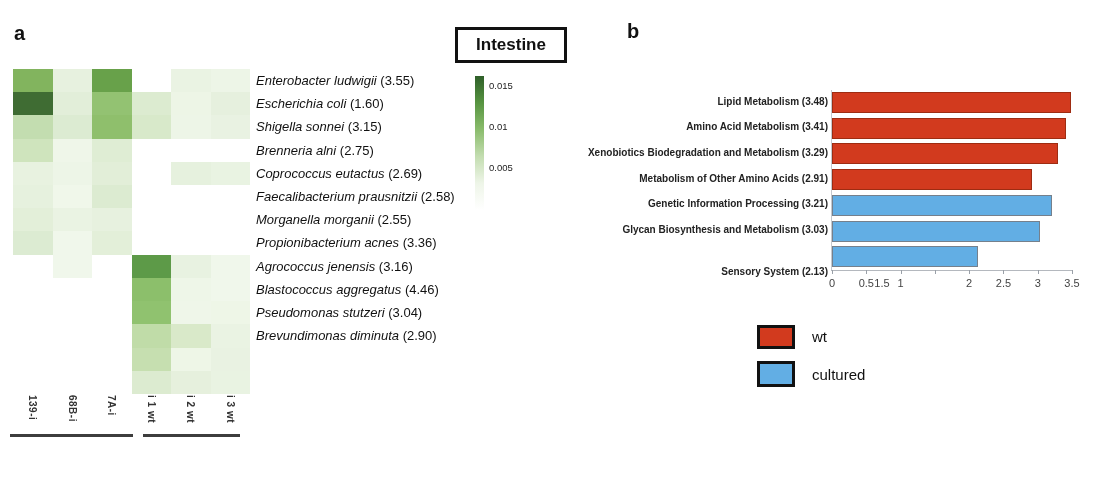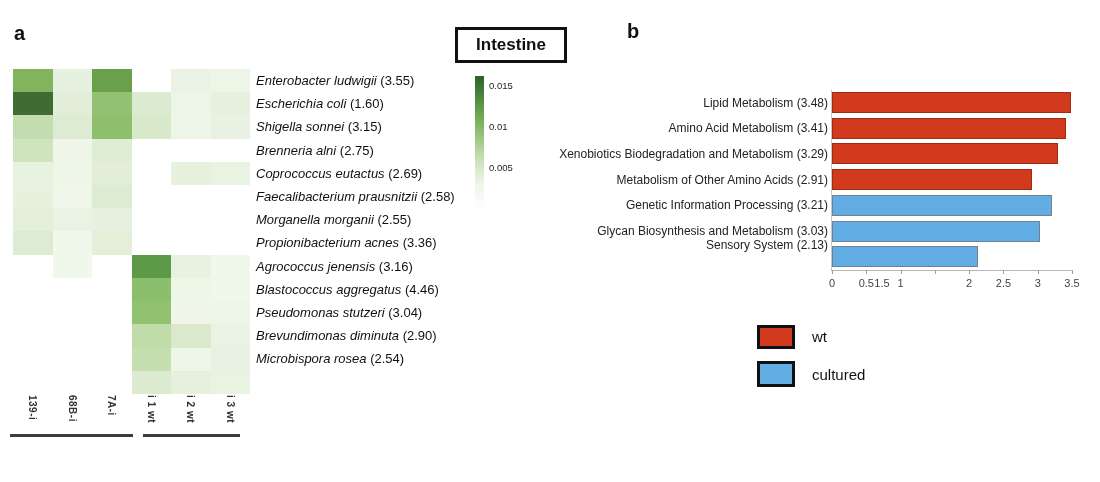--- a/index.html
+++ b/index.html
@@ -44,22 +44,23 @@
     left: 455px; top: 27px; width: 112px; height: 36px;
     border: 3px solid #111; background: #fff;
     display: flex; align-items: center; justify-content: center;
     font-size: 17px; font-weight: bold; color: #111;
   }
   #colorbar { left: 475px; top: 76px; width: 9px; height: 134px; }
   .cbar-tick { left: 489px; font-size: 9.5px; color: #222; }
 
   
   .bar-label {
-    right: 272px; font-size: 12px; color: #222; white-space: nowrap;
+    right: 272px; font-size: 10px; color: #222; white-space: nowrap;
     text-align: right;
+    font-weight: bold;
   }
   .hbar { left: 832px; height: 21px; }
   #cat-spine { left: 831px; top: 90px; width: 1px; height: 180px; background: #c5c9cf; }
   #x-axis-line { left: 831px; top: 270px; width: 242px; height: 1px; background: #b4b8be; }
   .x-tick { top: 270px; width: 1px; height: 4px; background: #9aa0a8; }
   .x-tick-label { top: 277px; width: 28px; text-align: center; font-size: 11px; color: #444; }
 
   
   .legend-swatch { border: 3px solid #111; }
   .legend-label { font-size: 15px; color: #111; }
@@ -164,21 +165,20 @@
       <div class="row-label"><span class="sp-name">Shigella sonnei</span><span class="sp-score"> (3.15)</span></div>
       <div class="row-label"><span class="sp-name">Brenneria alni</span><span class="sp-score"> (2.75)</span></div>
       <div class="row-label"><span class="sp-name">Coprococcus eutactus</span><span class="sp-score"> (2.69)</span></div>
       <div class="row-label"><span class="sp-name">Faecalibacterium prausnitzii</span><span class="sp-score"> (2.58)</span></div>
       <div class="row-label"><span class="sp-name">Morganella morganii</span><span class="sp-score"> (2.55)</span></div>
       <div class="row-label"><span class="sp-name">Propionibacterium acnes</span><span class="sp-score"> (3.36)</span></div>
       <div class="row-label"><span class="sp-name">Agrococcus jenensis</span><span class="sp-score"> (3.16)</span></div>
       <div class="row-label"><span class="sp-name">Blastococcus aggregatus</span><span class="sp-score"> (4.46)</span></div>
       <div class="row-label"><span class="sp-name">Pseudomonas stutzeri</span><span class="sp-score"> (3.04)</span></div>
       <div class="row-label"><span class="sp-name">Brevundimonas diminuta</span><span class="sp-score"> (2.90)</span></div>
-      <div class="row-label"><span class="sp-name">Microbispora rosea</span><span class="sp-score"> (2.54)</span></div>
     </div>
 
   <div id="col-labels" class="abs">
       <div class="col-label-cell">
         <span class="col-label">139-i</span>
       </div>
       <div class="col-label-cell">
         <span class="col-label">68B-i</span>
       </div>
       <div class="col-label-cell">
@@ -219,21 +219,21 @@
       <div class="abs bar-label" style="top: 121.21px;">Amino Acid Metabolism (3.41)</div>
       <div class="abs hbar" style="top: 117.71px; width: 233.829px; background: rgb(210, 58, 30); border: 1px solid rgb(158, 44, 18);"></div>
       <div class="abs bar-label" style="top: 146.92px;">Xenobiotics Biodegradation and Metabolism (3.29)</div>
       <div class="abs hbar" style="top: 143.42px; width: 225.6px; background: rgb(210, 58, 30); border: 1px solid rgb(158, 44, 18);"></div>
       <div class="abs bar-label" style="top: 172.63px;">Metabolism of Other Amino Acids (2.91)</div>
       <div class="abs hbar" style="top: 169.13px; width: 199.543px; background: rgb(210, 58, 30); border: 1px solid rgb(158, 44, 18);"></div>
       <div class="abs bar-label" style="top: 198.34px;">Genetic Information Processing (3.21)</div>
       <div class="abs hbar" style="top: 194.84px; width: 220.114px; background: rgb(98, 174, 228); border: 1px solid rgb(117, 128, 140);"></div>
       <div class="abs bar-label" style="top: 224.05px;">Glycan Biosynthesis and Metabolism (3.03)</div>
       <div class="abs hbar" style="top: 220.55px; width: 207.771px; background: rgb(98, 174, 228); border: 1px solid rgb(117, 128, 140);"></div>
-      <div class="abs bar-label" style="top: 238px;">Sensory System (2.13)</div>
+      <div class="abs bar-label" style="top: 266px;">Sensory System (2.13)</div>
       <div class="abs hbar" style="top: 246.26px; width: 146.057px; background: rgb(98, 174, 228); border: 1px solid rgb(117, 128, 140);"></div>
     </div>
   <div id="x-axis-line" class="abs"></div>
   <div id="x-ticks-layer">
       <div class="abs x-tick" style="left: 832px;"></div>
       <div class="abs x-tick-label" style="left: 818px;">0</div>
       <div class="abs x-tick" style="left: 866.286px;"></div>
       <div class="abs x-tick-label" style="left: 852.286px;">0.5</div>
       <div class="abs x-tick" style="left: 900.571px;"></div>
       <div class="abs x-tick-label" style="left: 886.571px;">1</div>

